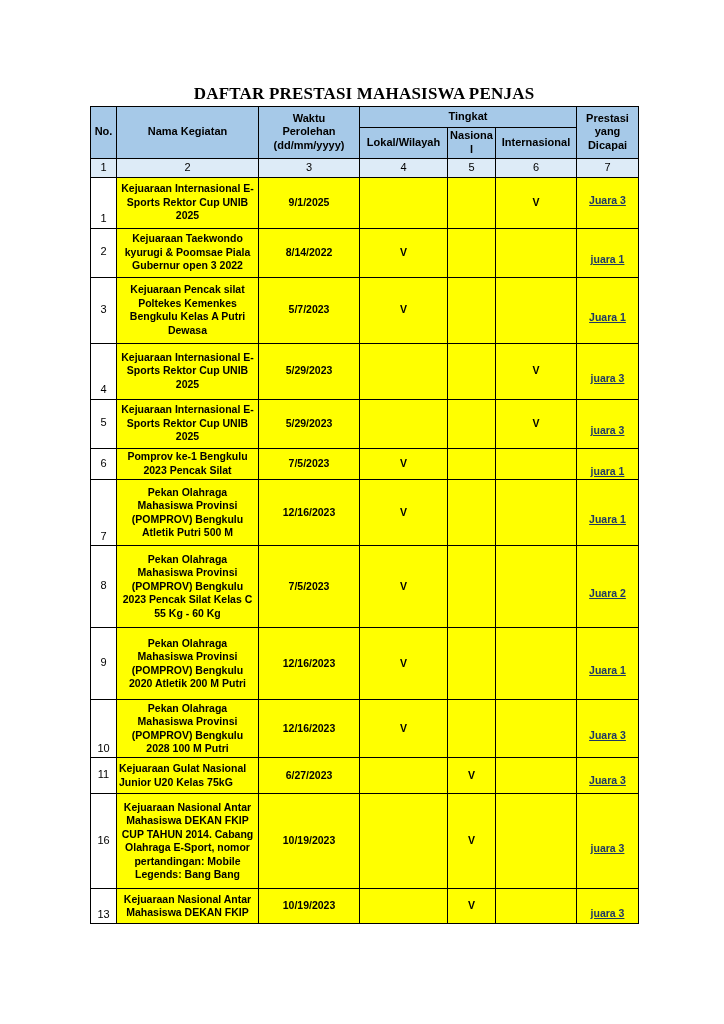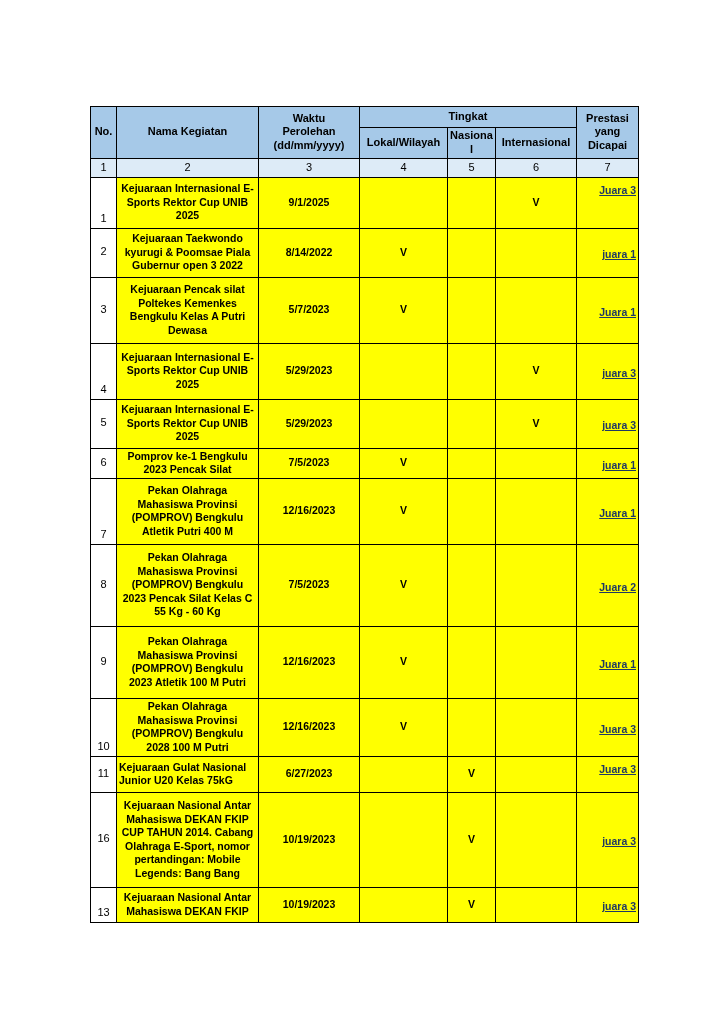--- a/index.html
+++ b/index.html
@@ -42,33 +42,34 @@
     font-size:11px;font-weight:normal;text-align:center;vertical-align:middle;
     height:19px;line-height:1.1;
   }
   .narrow{display:inline-block;max-width:80px;}
   tbody td{
     font-size:10.5px;line-height:13.5px;font-weight:bold;
     text-align:center;vertical-align:middle;
   }
   td.no-cell{background:#ffffff;font-weight:normal;font-size:11px;padding-bottom:2px;}
   td.nama-cell,td.waktu-cell,td.tick-cell,td.prestasi-cell{background:var(--row-bg);}
-  td.prestasi-cell{padding-top:6px;text-align:right;}
+  td.prestasi-cell{padding-top:16px;}
   .link{color:var(--link-color);text-decoration:underline;cursor:pointer;}
   tr.r1{height:51px;}  tr.r2{height:49px;}  tr.r3{height:66px;}
   tr.r4{height:56px;}  tr.r5{height:49px;}  tr.r6{height:30px;}
   tr.r7{height:66px;}  tr.r8{height:82px;}  tr.r9{height:72px;}
   tr.r10{height:58px;} tr.r11{height:36px;} tr.r12{height:95px;}
   tr.r13{height:35px;}
 </style>
 </head>
 <body>
 
 <div class="page">
 
+  <div class="doc-title">DAFTAR PRESTASI MAHASISWA PENJAS</div>
 
   <table class="main">
     <colgroup>
       <col style="width:26px">
       <col style="width:142px">
       <col style="width:101px">
       <col style="width:88px">
       <col style="width:48px">
       <col style="width:81px">
       <col style="width:62px">
@@ -146,39 +147,39 @@
       <td class="no-cell">6</td>
       <td class="nama-cell">Pomprov ke-1 Bengkulu 2023 Pencak Silat</td>
       <td class="waktu-cell">7/5/2023</td>
       <td class="tick-cell tick-lokal">V</td>
       <td class="tick-cell tick-nasional"></td>
       <td class="tick-cell tick-internasional"></td>
       <td class="prestasi-cell"><span class="link">juara 1</span></td>
     </tr>
         <tr class="r7">
       <td class="no-cell" style="vertical-align: bottom;">7</td>
-      <td class="nama-cell">Pekan Olahraga Mahasiswa Provinsi (POMPROV) Bengkulu Atletik Putri 400 M</td>
+      <td class="nama-cell">Pekan Olahraga Mahasiswa Provinsi (POMPROV) Bengkulu Atletik Putri 500 M</td>
       <td class="waktu-cell">12/16/2023</td>
       <td class="tick-cell tick-lokal">V</td>
       <td class="tick-cell tick-nasional"></td>
       <td class="tick-cell tick-internasional"></td>
       <td class="prestasi-cell"><span class="link">Juara 1</span></td>
     </tr>
         <tr class="r8">
       <td class="no-cell">8</td>
       <td class="nama-cell">Pekan Olahraga Mahasiswa Provinsi (POMPROV) Bengkulu 2023 Pencak Silat Kelas C 55 Kg - 60 Kg</td>
       <td class="waktu-cell">7/5/2023</td>
       <td class="tick-cell tick-lokal">V</td>
       <td class="tick-cell tick-nasional"></td>
       <td class="tick-cell tick-internasional"></td>
       <td class="prestasi-cell"><span class="link">Juara 2</span></td>
     </tr>
         <tr class="r9">
       <td class="no-cell">9</td>
-      <td class="nama-cell">Pekan Olahraga Mahasiswa Provinsi (POMPROV) Bengkulu 2023 Atletik 100 M Putri</td>
+      <td class="nama-cell">Pekan Olahraga Mahasiswa Provinsi (POMPROV) Bengkulu 2020 Atletik 200 M Putri</td>
       <td class="waktu-cell">12/16/2023</td>
       <td class="tick-cell tick-lokal">V</td>
       <td class="tick-cell tick-nasional"></td>
       <td class="tick-cell tick-internasional"></td>
       <td class="prestasi-cell"><span class="link">Juara 1</span></td>
     </tr>
         <tr class="r10">
       <td class="no-cell" style="vertical-align: bottom;">10</td>
       <td class="nama-cell">Pekan Olahraga Mahasiswa Provinsi (POMPROV) Bengkulu 2028 100 M Putri</td>
       <td class="waktu-cell">12/16/2023</td>

